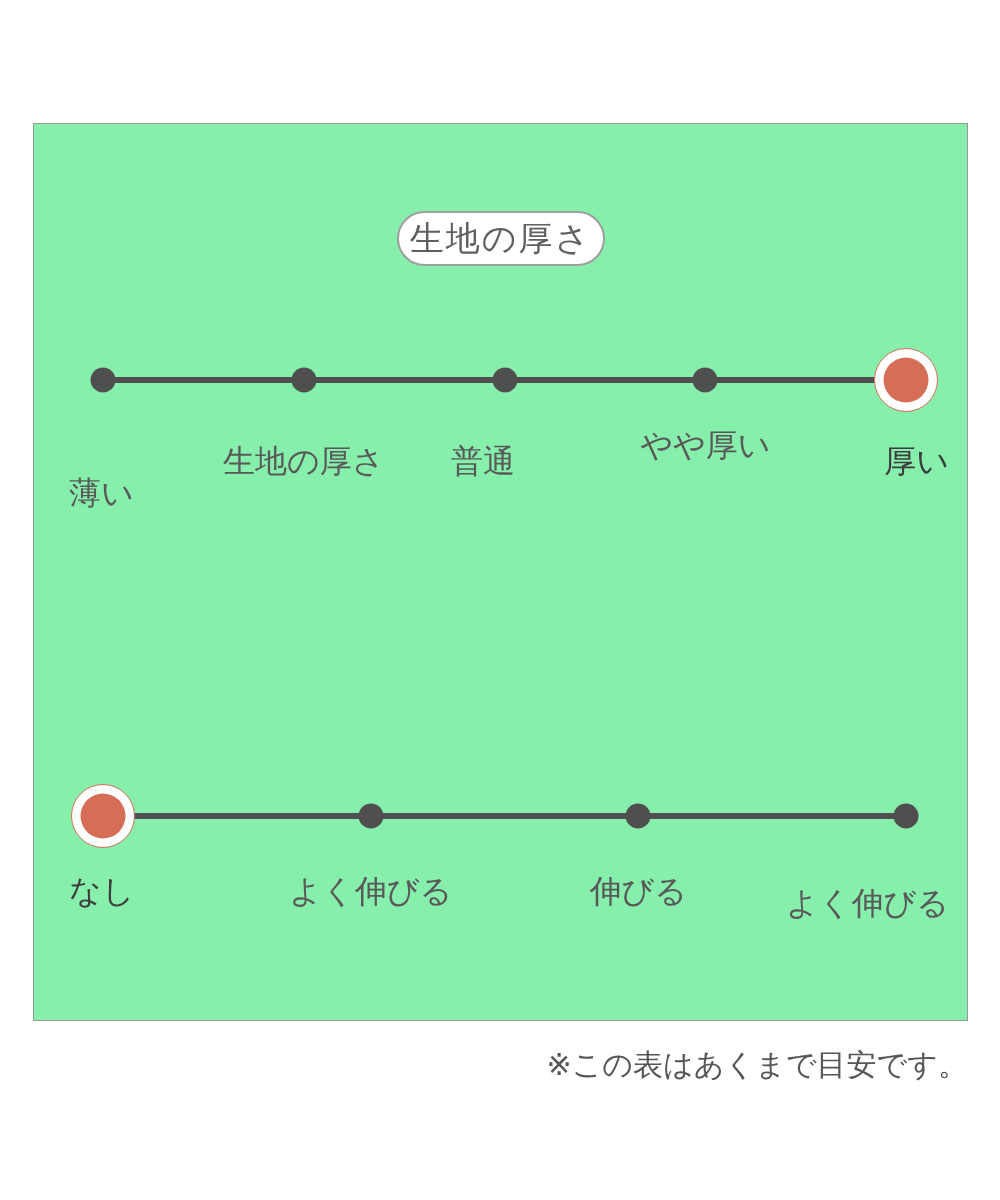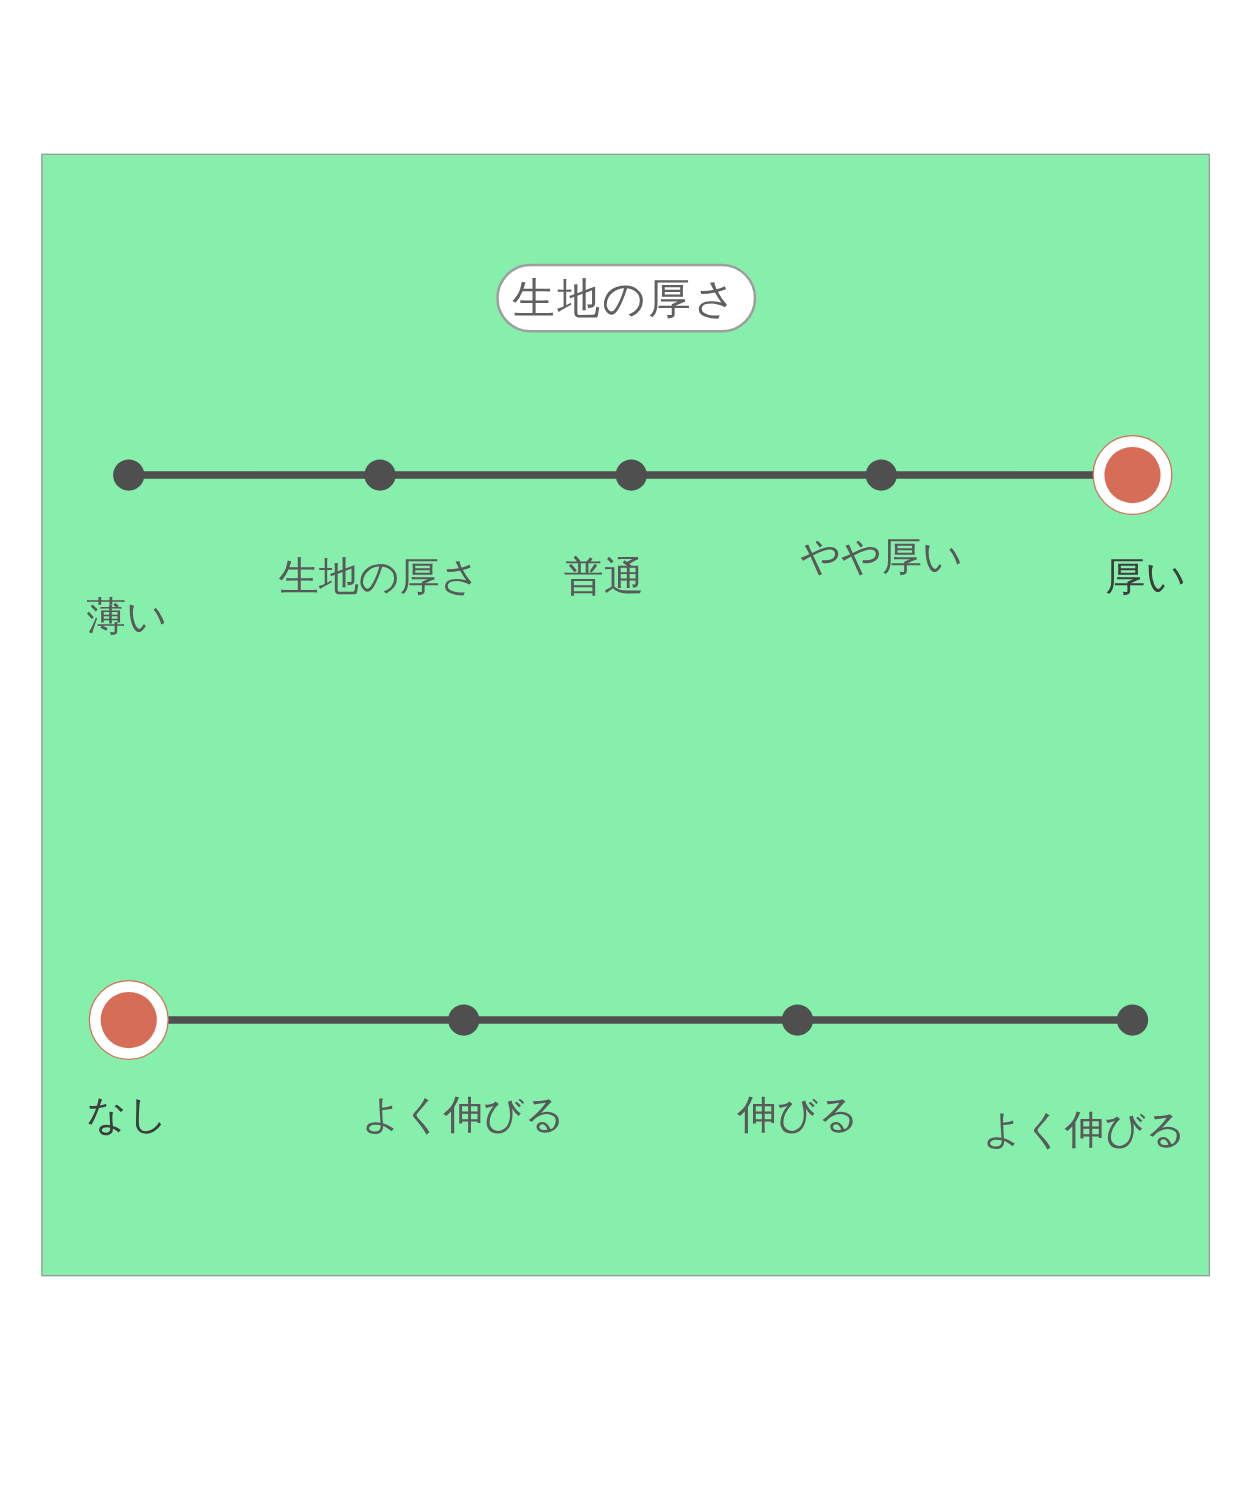--- a/index.html
+++ b/index.html
@@ -119,13 +119,14 @@
         <div class="active-dot" style="left: 69px; top: 692px;"></div>
         <div class="label active" style="top: 750px; left: 35px;">なし</div>
         <div class="dot" style="left: 336.667px; top: 692px;"></div>
         <div class="label" style="top: 750px; left: 336.667px; transform: translateX(-50%);">よく伸びる</div>
         <div class="dot" style="left: 604.333px; top: 692px;"></div>
         <div class="label" style="top: 750px; left: 604.333px; transform: translateX(-50%);">伸びる</div>
         <div class="dot" style="left: 872px; top: 692px;"></div>
         <div class="label" style="top: 762px; right: 18px; text-align: center;">よく伸びる</div>
       </div>
     </div>
+  <div class="note">※この表はあくまで目安です。</div>
 </div>
 
 </body></html>

